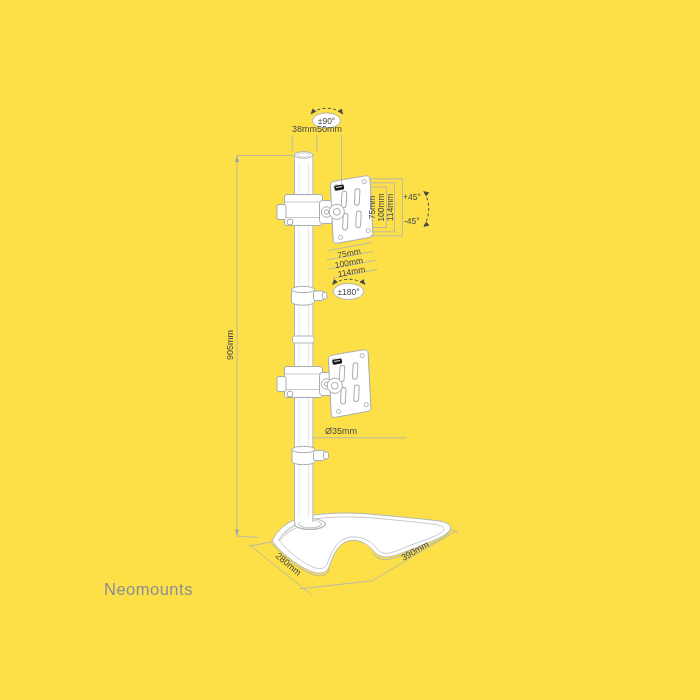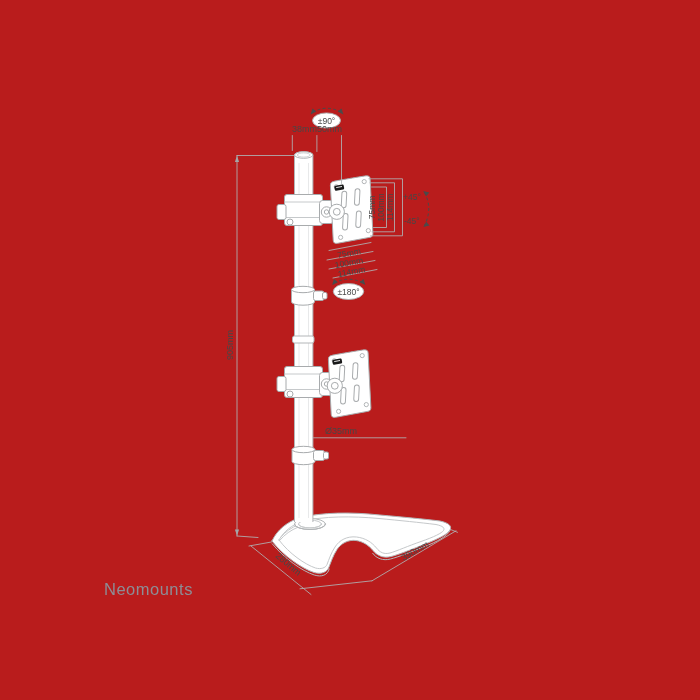--- a/index.html
+++ b/index.html
@@ -1,19 +1,19 @@
 <!DOCTYPE html>
 <html><head>
 <meta charset="utf-8">
 <style>
   html,body{margin:0;padding:0;background:#ffffff;}
   .canvas{
     position:relative;
     width:700px;height:700px;
-    background:#b91c1c;
+    background:#fde047;
     overflow:hidden;
     font-family:"Liberation Sans", sans-serif;
   }
   svg text{
     font-family:"Liberation Sans", sans-serif;
     fill:#474747;
   }
   svg .dimtxt{font-size:9px;}
   svg .smalltxt{font-size:8.5px;}
   svg .brand{

